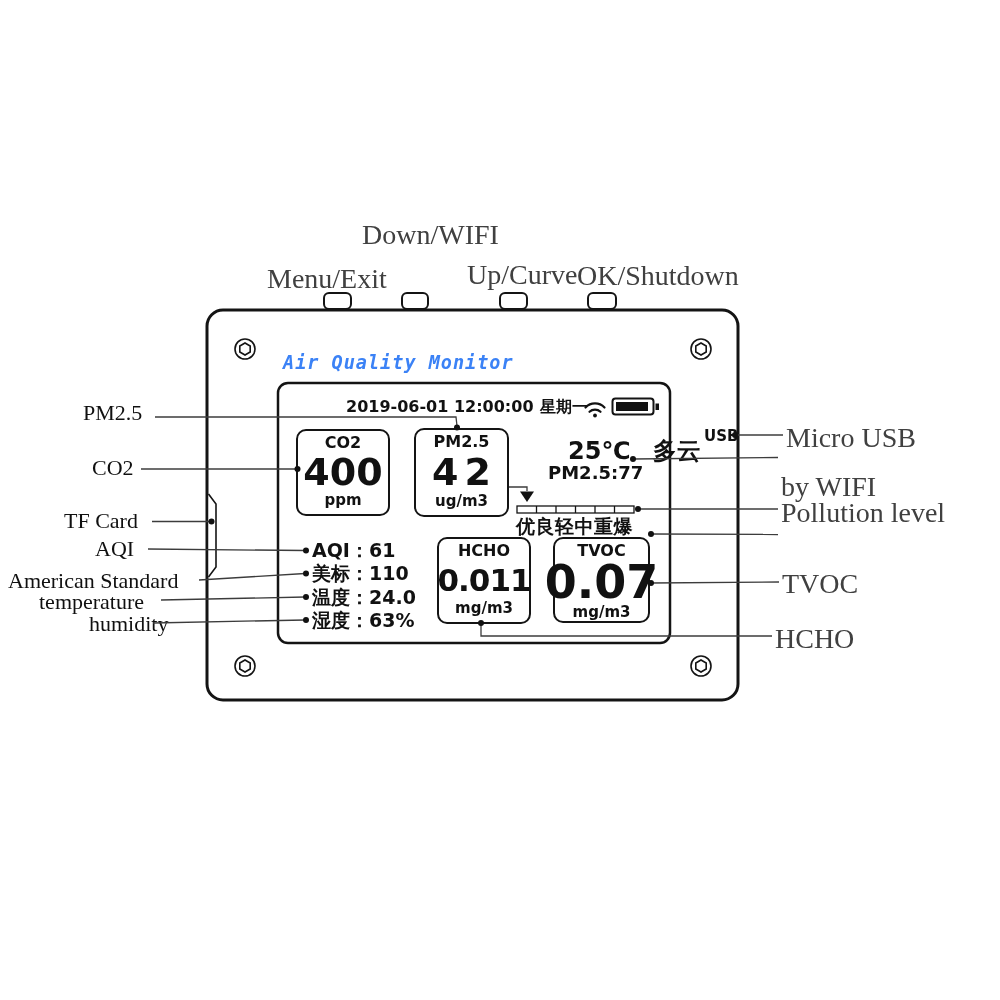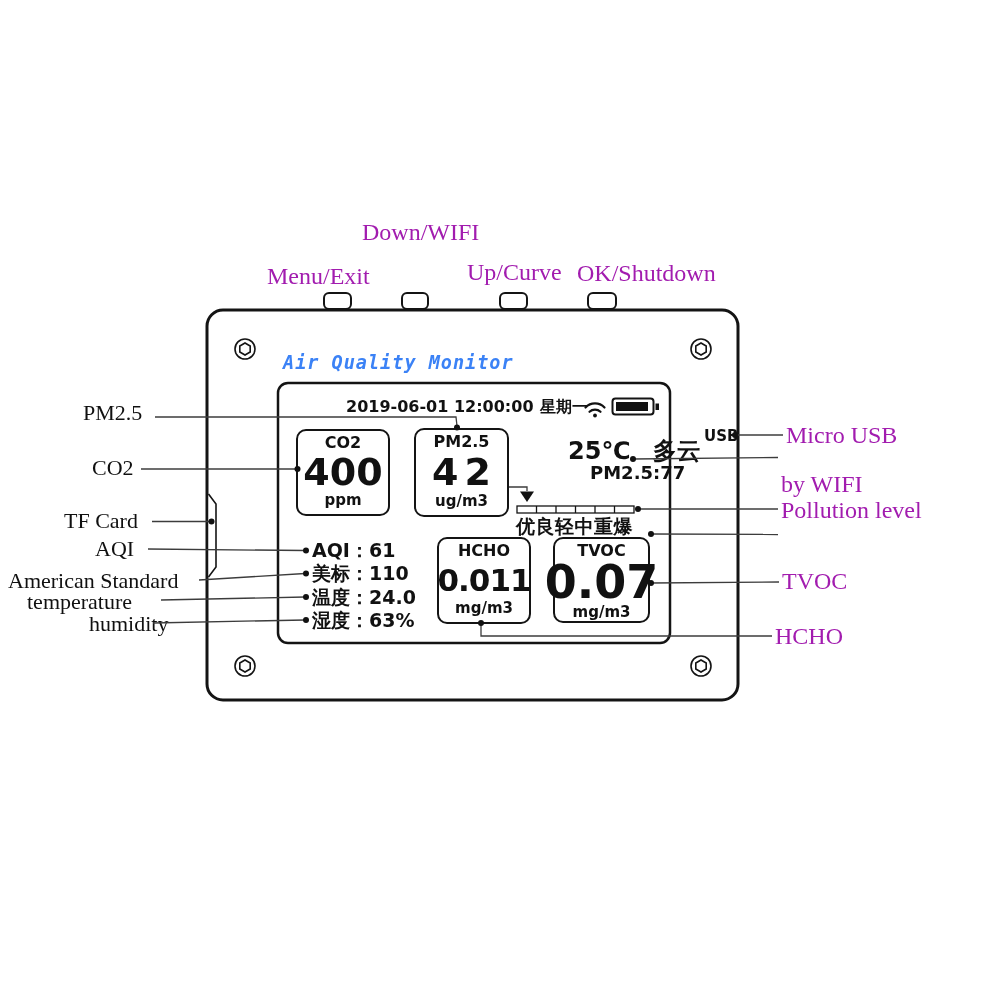--- a/index.html
+++ b/index.html
@@ -2,21 +2,21 @@
 <html><head>
 <meta charset="utf-8">
 <style>
   html,body{margin:0;padding:0;background:#ffffff;}
   .stage{position:relative;width:1000px;height:1000px;background:#fff;overflow:hidden;
          font-family:"Liberation Sans",sans-serif;color:#141414;}
   .layer{position:absolute;left:0;top:0;width:1000px;height:1000px;}
   .top-layer{pointer-events:none;}
   .abs{position:absolute;white-space:nowrap;}
   .serif{font-family:"Liberation Serif",serif;font-size:22px;color:#101010;}
-  .serif-lg{font-family:"Liberation Serif",serif;font-size:24px;color:#a21caf;}
+  .serif-lg{font-family:"Liberation Serif",serif;font-size:28px;color:#404040;}
   .lcdtxt{font-family:"DejaVu Sans",sans-serif;font-weight:bold;color:#111;}
   .devtitle{font-family:"DejaVu Sans Mono",monospace;font-style:italic;font-weight:bold;
             font-size:18.5px;letter-spacing:1px;color:#3b82f6;}
   .sensor-box{position:absolute;border:2.5px solid #141414;border-radius:10px;background:transparent;
               display:flex;flex-direction:column;align-items:center;justify-content:space-between;
               padding:4px 0 6px 0;box-sizing:border-box;}
   .sensor-title{font-size:16px;line-height:1;}
   .sensor-value{font-size:38px;line-height:1;}
   .sensor-unit{font-size:15px;line-height:1;}
   .reading{font-size:19px;line-height:21px;}
@@ -100,21 +100,21 @@
   <div class="sensor-box lcdtxt" style="left:414px;top:428px;width:95px;height:89px;">
     <div class="sensor-title">PM2.5</div>
     <div class="sensor-value" style="letter-spacing:6px;margin-left:6px;">42</div>
     <div class="sensor-unit">ug/m3</div>
   </div>
 
   <div class="abs lcdtxt" style="left:568px;top:435px;font-size:24px;">
     <span>25℃</span>
     <span style="margin-left:14px;">多云</span>
   </div>
-  <div class="abs lcdtxt" style="left:548px;top:462px;font-size:18px;margin-left:42px;">PM2.5:77</div>
+  <div class="abs lcdtxt" style="left:548px;top:462px;font-size:18px;">PM2.5:77</div>
 
   <div class="abs lcdtxt" style="left:516px;top:514px;font-size:19px;letter-spacing:0.5px;">优良轻中重爆</div>
 
   <div class="abs lcdtxt reading" style="left:312px;top:540px;">AQI：61</div>
   <div class="abs lcdtxt reading" style="left:312px;top:563px;">美标：110</div>
   <div class="abs lcdtxt reading" style="left:312px;top:587px;">温度：24.0</div>
   <div class="abs lcdtxt reading" style="left:312px;top:610px;">湿度：63%</div>
 
   <div class="sensor-box lcdtxt" style="left:437px;top:537px;width:94px;height:87px;">
     <div class="sensor-title">HCHO</div>
@@ -133,21 +133,21 @@
   <div class="abs serif-lg" style="left:362px;top:219px;">Down/WIFI</div>
   <div class="abs serif-lg" style="left:267px;top:263px;">Menu/Exit</div>
   <div class="abs serif-lg" style="left:467px;top:259px;">Up/Curve</div>
   <div class="abs serif-lg" style="left:577px;top:260px;">OK/Shutdown</div>
 
   <div class="abs serif" style="left:83px;top:400px;">PM2.5</div>
   <div class="abs serif" style="left:92px;top:455px;">CO2</div>
   <div class="abs serif" style="left:64px;top:508px;">TF Card</div>
   <div class="abs serif" style="left:95px;top:536px;">AQI</div>
   <div class="abs serif" style="left:8px;top:568px;">American Standard</div>
-  <div class="abs serif" style="left:27px;top:589px;">temperature</div>
+  <div class="abs serif" style="left:39px;top:589px;">temperature</div>
   <div class="abs serif" style="left:57px;top:611px;margin-left:32px;">humidity</div>
 
   <div class="abs serif-lg" style="left:786px;top:422px;">Micro USB</div>
   <div class="abs serif-lg" style="left:781px;top:471px;">by WIFI</div>
   <div class="abs serif-lg" style="left:781px;top:497px;">Pollution level</div>
   <div class="abs serif-lg" style="left:782px;top:568px;">TVOC</div>
   <div class="abs serif-lg" style="left:775px;top:623px;">HCHO</div>
 
   <svg class="layer top-layer" viewBox="0 0 1000 1000">
     <g stroke="#3c3c3c" stroke-width="1.3" fill="none">

